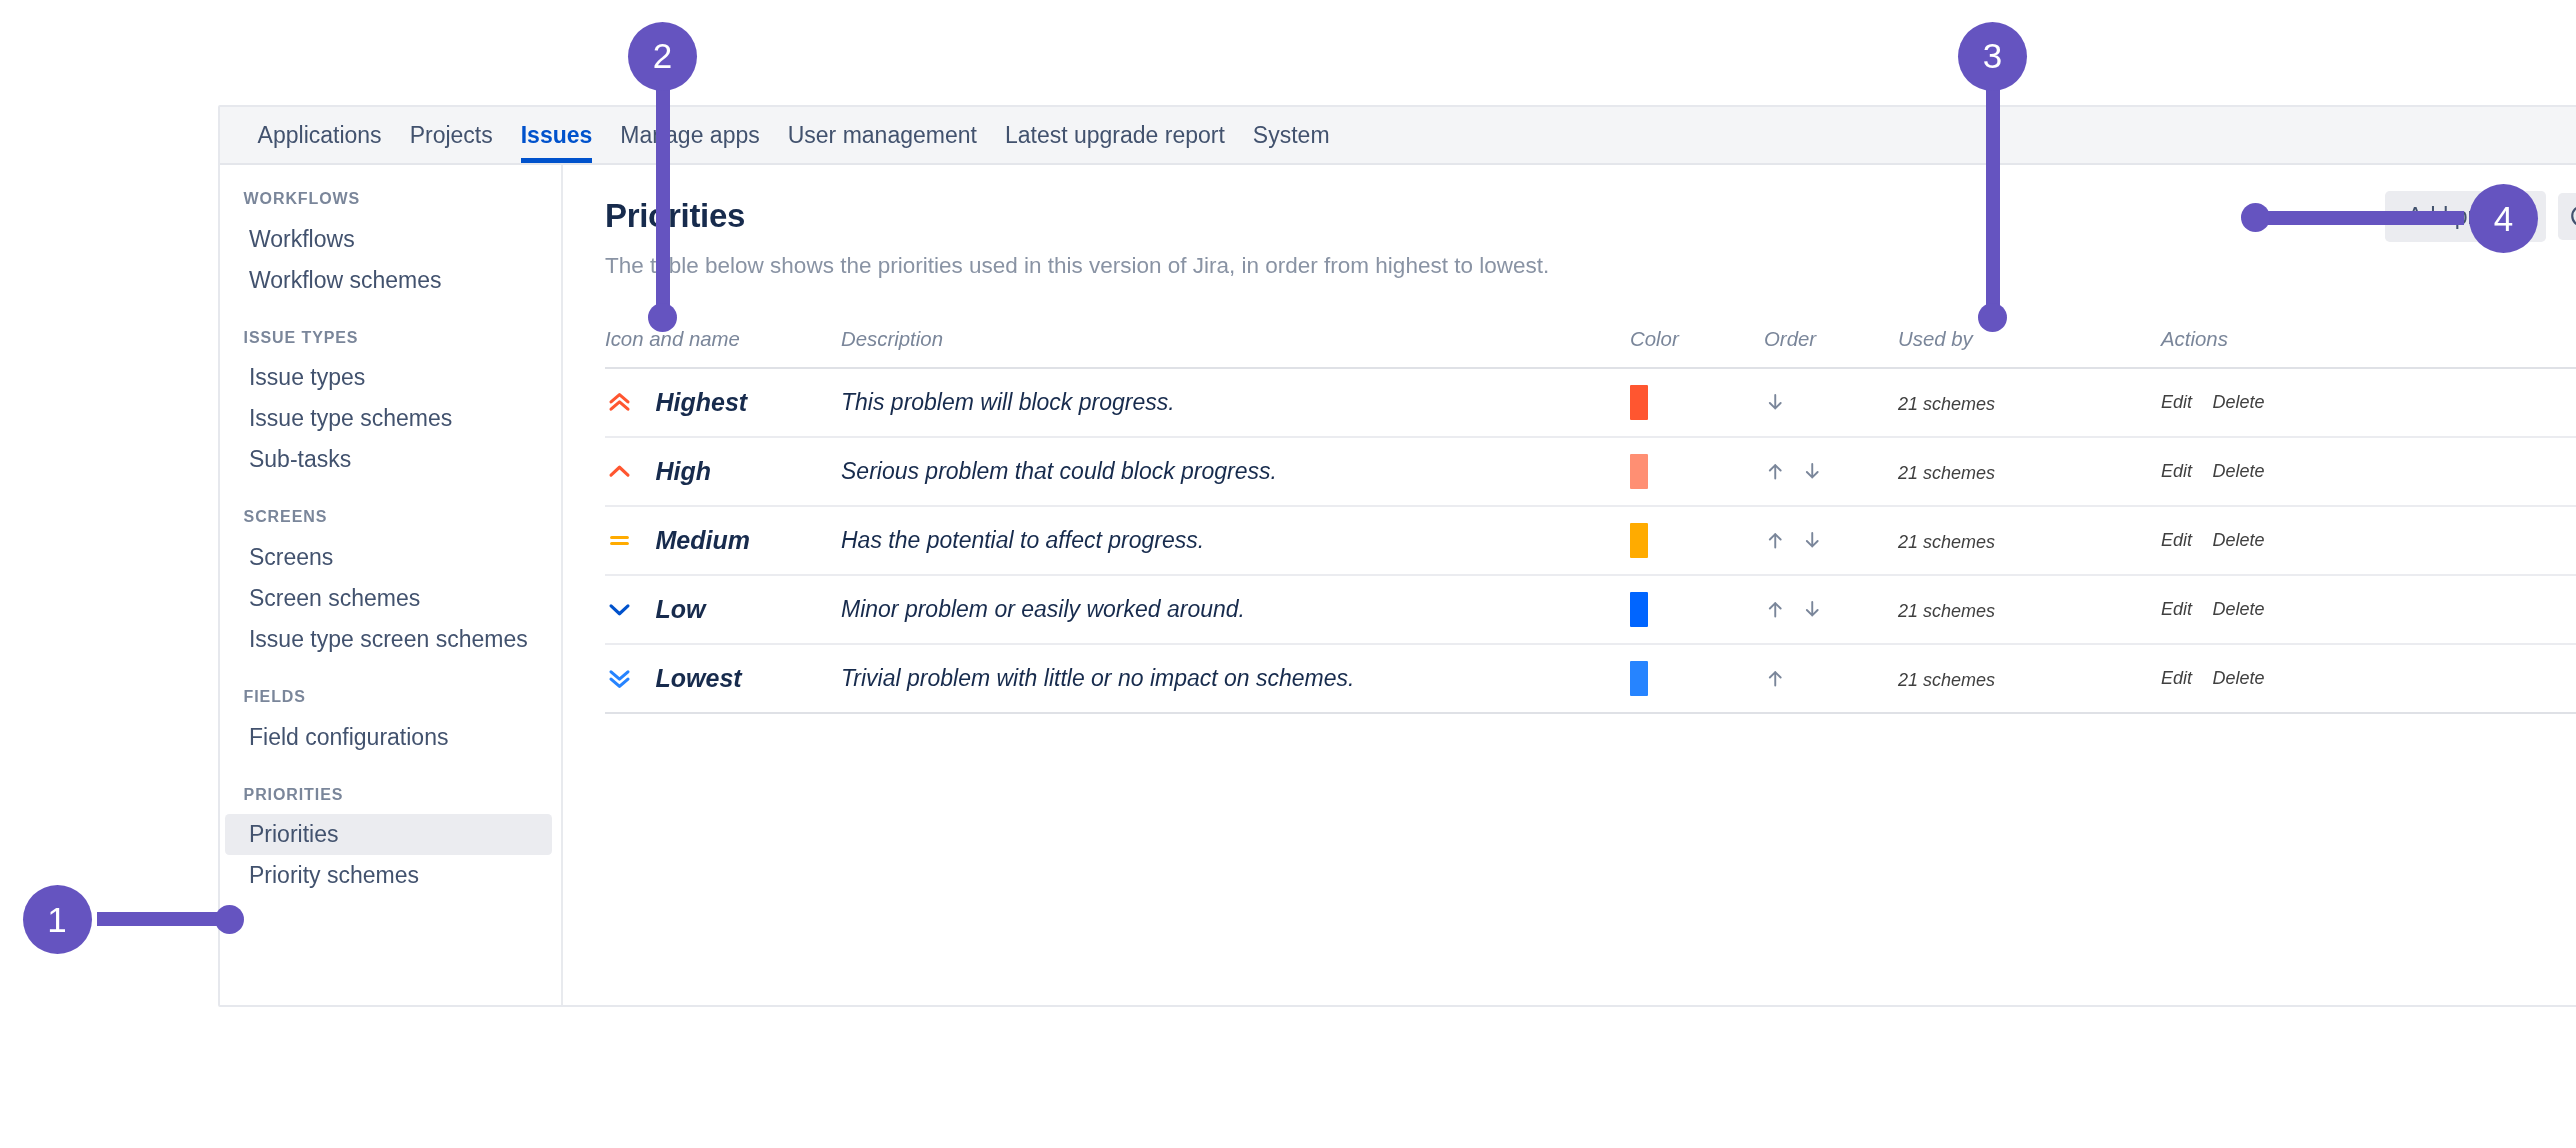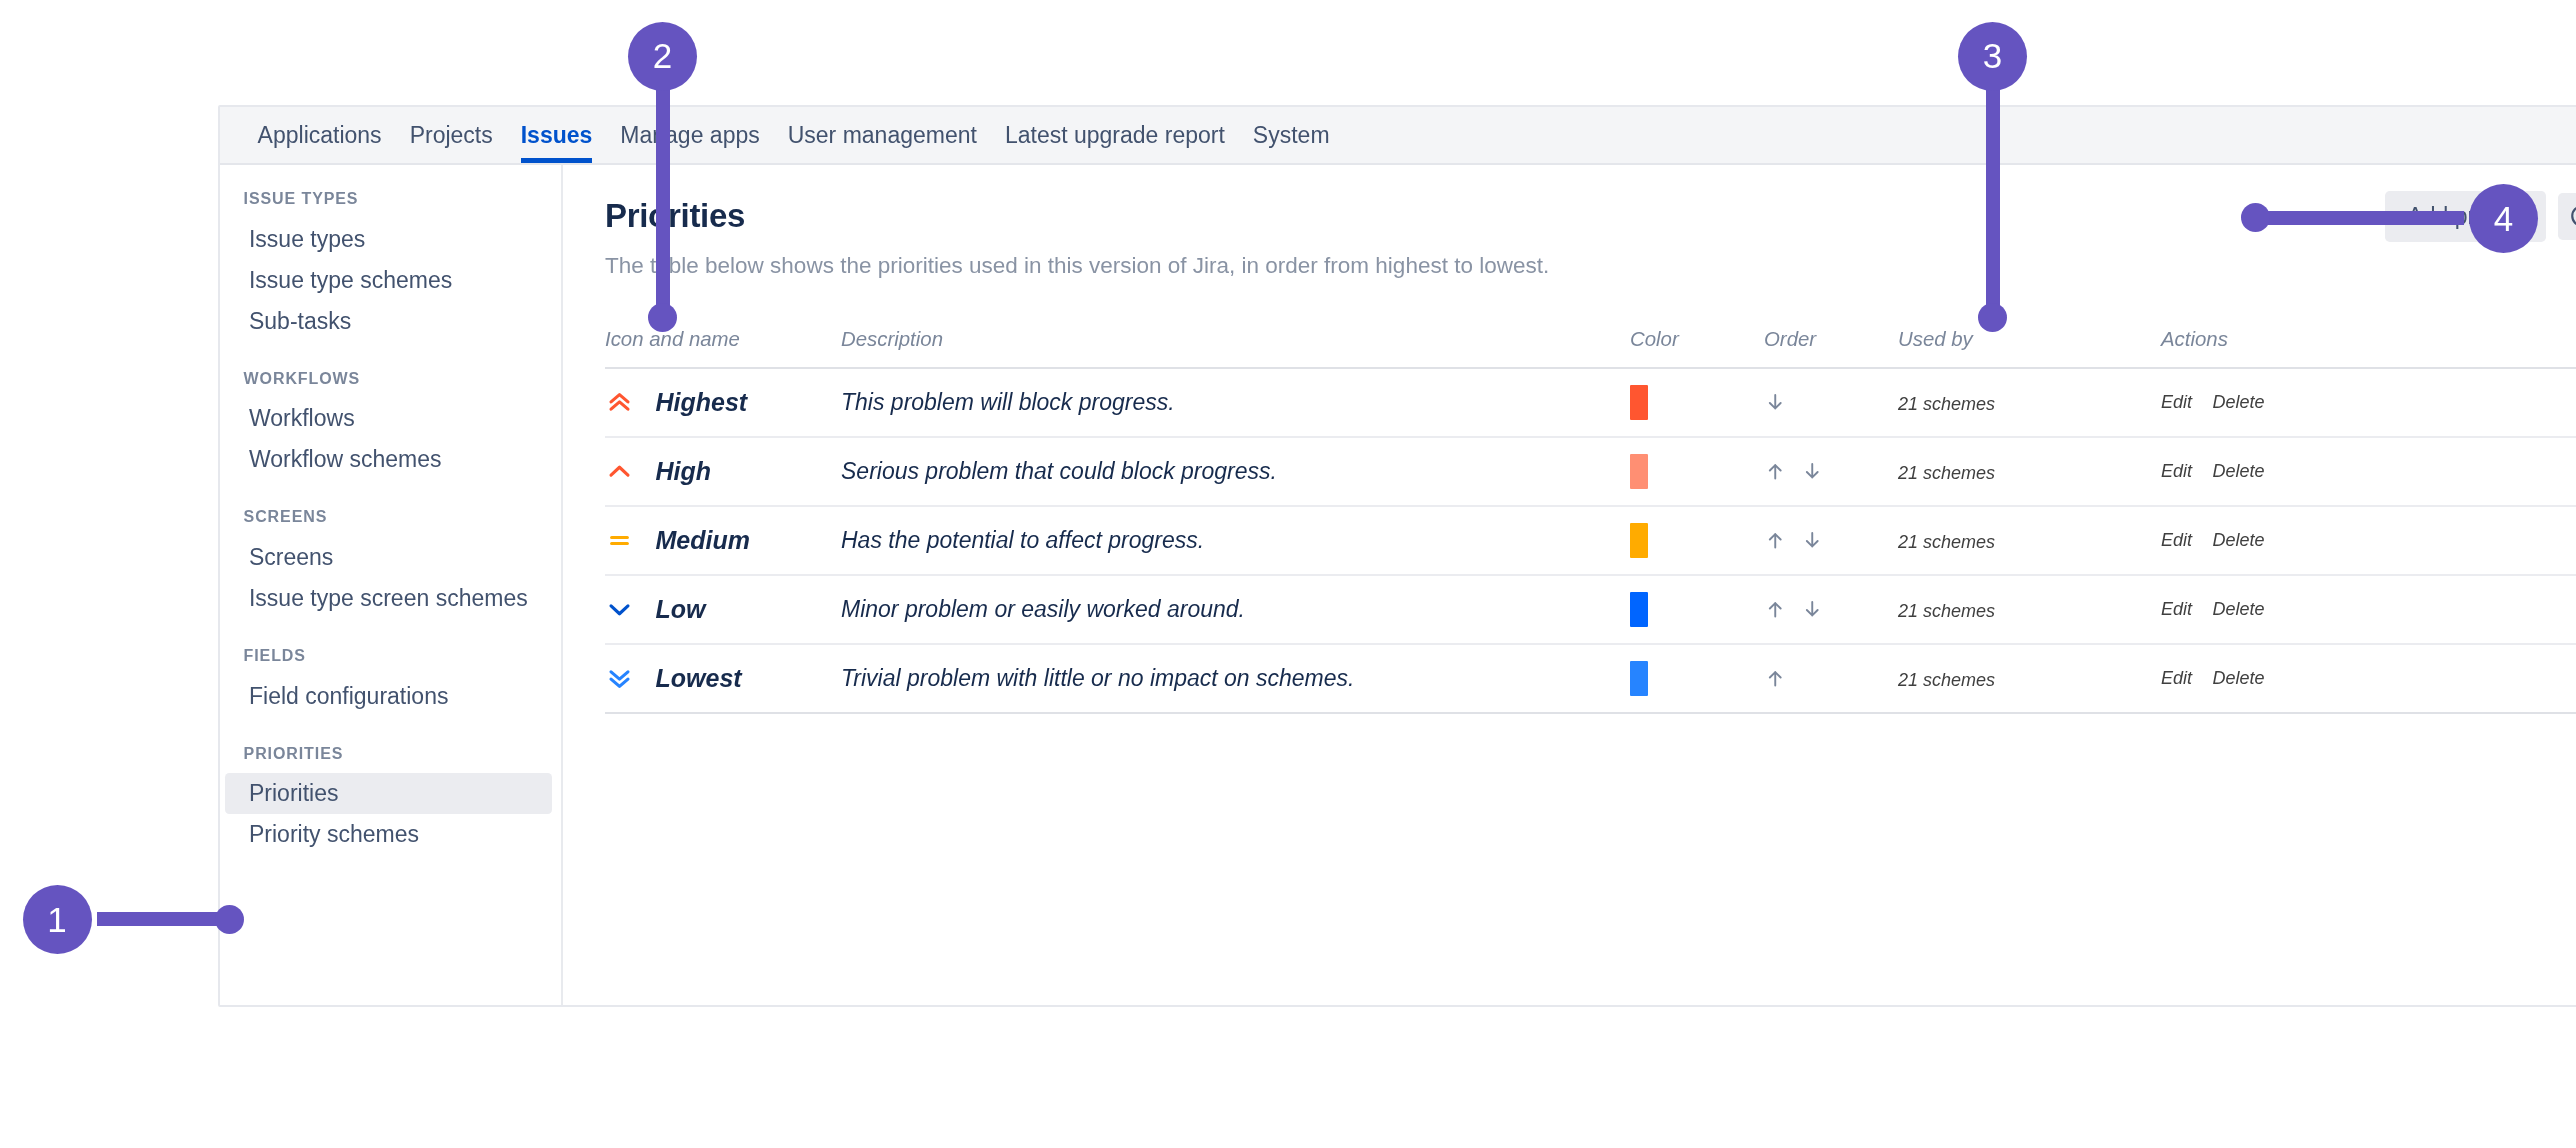--- a/index.html
+++ b/index.html
@@ -257,33 +257,34 @@
       <div class="nav-tab">Projects</div>
       <div class="nav-tab active">Issues</div>
       <div class="nav-tab">Manage apps</div>
       <div class="nav-tab">User management</div>
       <div class="nav-tab">Latest upgrade report</div>
       <div class="nav-tab">System</div>
     </div>
 
   <div id="sidebar">
       <div class="side-group">
+        <div class="side-group-title">WORKFLOWS</div>
+        <div class="side-item">Workflows</div>
+        <div class="side-item">Workflow schemes</div>
+      </div>
+      <div class="side-group">
         <div class="side-group-title">ISSUE TYPES</div>
         <div class="side-item">Issue types</div>
         <div class="side-item">Issue type schemes</div>
         <div class="side-item">Sub-tasks</div>
       </div>
       <div class="side-group">
-        <div class="side-group-title">WORKFLOWS</div>
-        <div class="side-item">Workflows</div>
-        <div class="side-item">Workflow schemes</div>
-      </div>
-      <div class="side-group">
         <div class="side-group-title">SCREENS</div>
         <div class="side-item">Screens</div>
+        <div class="side-item">Screen schemes</div>
         <div class="side-item">Issue type screen schemes</div>
       </div>
       <div class="side-group">
         <div class="side-group-title">FIELDS</div>
         <div class="side-item">Field configurations</div>
       </div>
       <div class="side-group">
         <div class="side-group-title">PRIORITIES</div>
         <div class="side-item selected">Priorities</div>
         <div class="side-item">Priority schemes</div>

